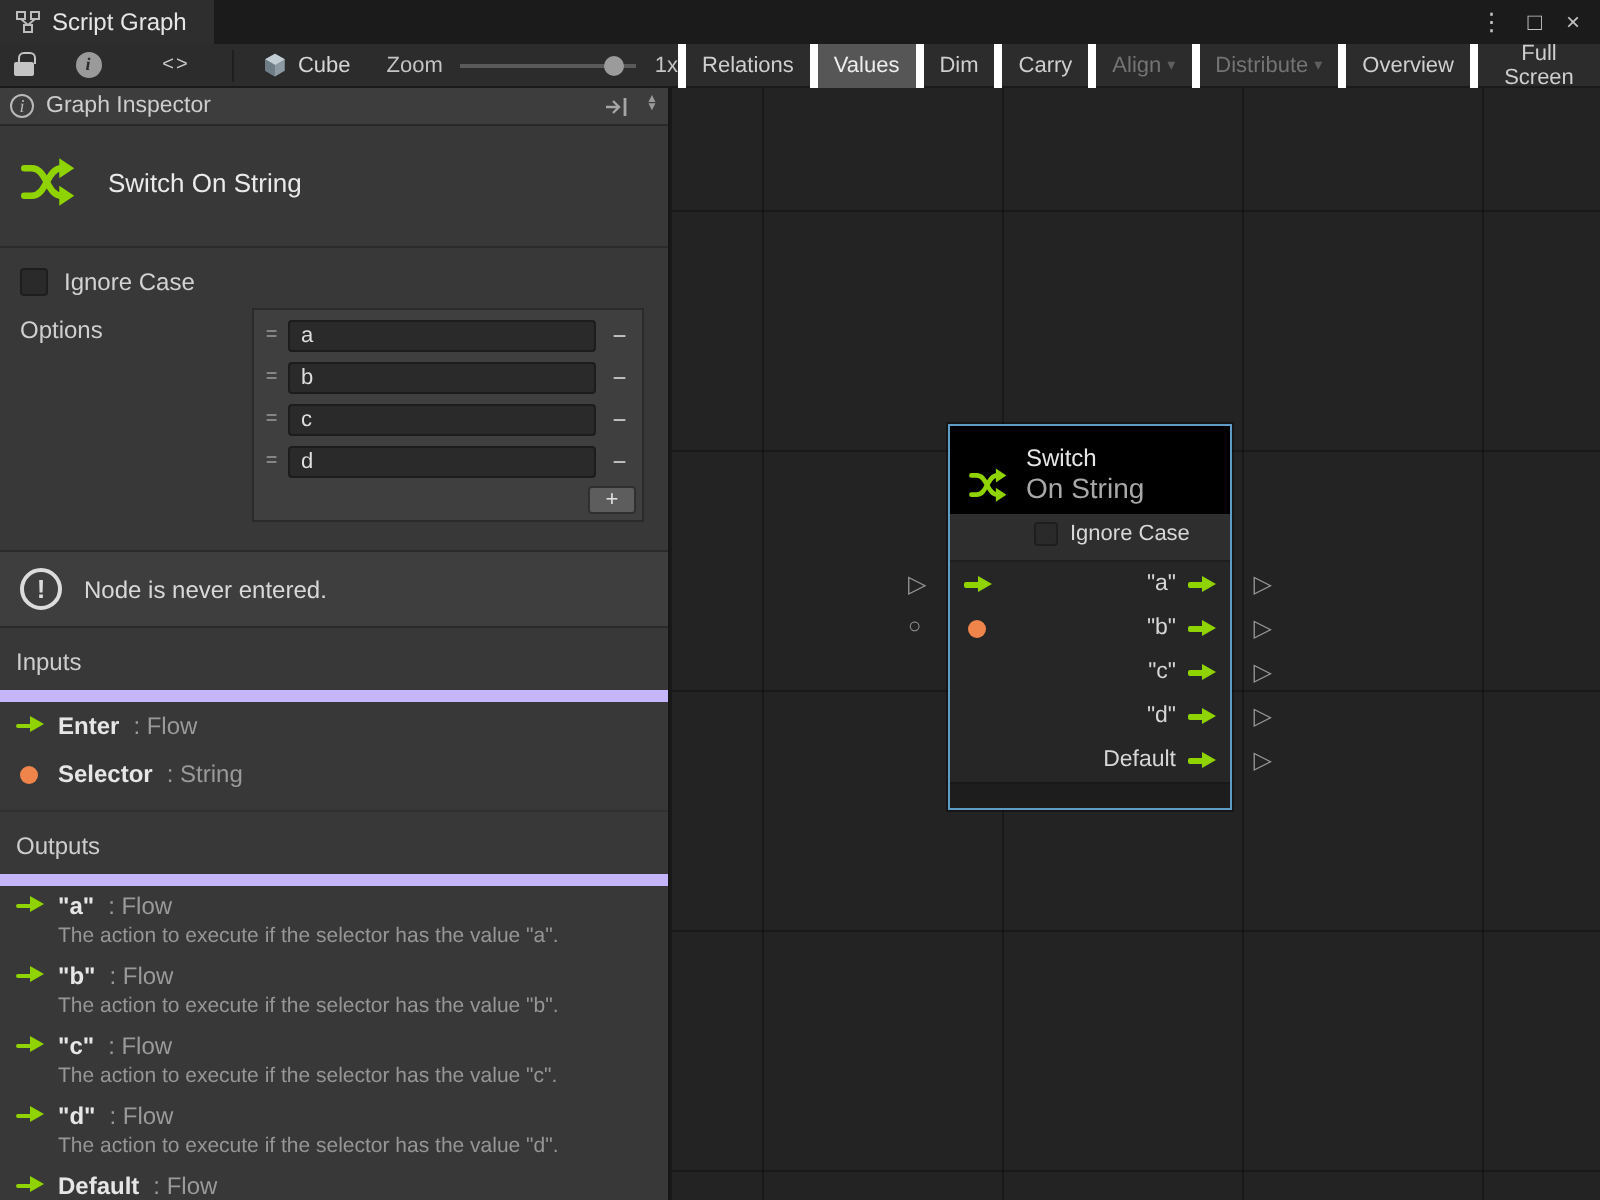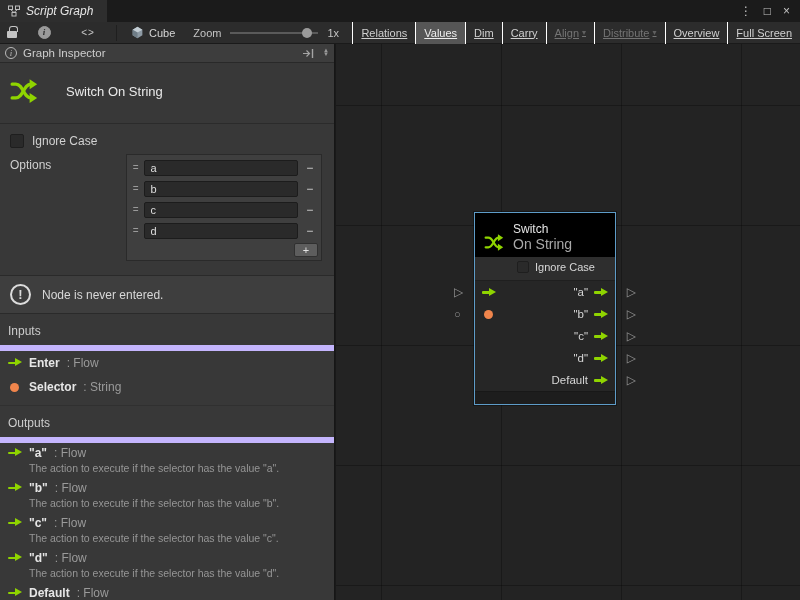--- a/index.html
+++ b/index.html
@@ -2,53 +2,53 @@
 <html><head>
 <meta charset="utf-8">
 <style>
   * { margin:0; padding:0; box-sizing:border-box; }
   html,body { width:800px; height:600px; overflow:hidden; }
   body { font-family:"Liberation Sans", sans-serif; background:#191919; color:#d2d2d2; font-size:12px; }
   .root { position:relative; width:800px; height:600px; background:#191919; }
 
   
   .titlebar { position:absolute; top:0; left:0; right:0; height:22px; background:#1b1b1b; display:flex; align-items:stretch; }
-  .tab { display:flex; align-items:center; gap:6px; padding:0 14px 0 8px; background:#2e2e2e; color:#e6e6e6; font-size:12px;font-style:italic; }
+  .tab { display:flex; align-items:center; gap:6px; padding:0 14px 0 8px; background:#2e2e2e; color:#e6e6e6; font-size:12px; }
   .win-controls { margin-left:auto; display:flex; align-items:center; gap:12px; padding-right:10px; color:#c2c2c2; font-size:12px; }
   .win-controls span { cursor:default; }
 
   
   .toolbar { position:absolute; top:22px; left:0; right:0; height:22px; background:#2c2c2c; border-bottom:1px solid #1a1a1a; display:flex; align-items:center; font-size:11px; color:#cfcfcf; }
   .tool-icon-btn { height:22px; min-width:24px; display:flex; align-items:center; justify-content:center; padding:0 4px; }
   .tool-icon-btn.gap { margin-left:8px; }
   .code-glyph { font-size:10px; letter-spacing:1px; color:#c8c8c8; }
   .vsep { width:1px; height:16px; background:#1f1f1f; margin:0 8px 0 16px; }
   .lock { width:10px; height:7px; background:#c4c4c4; border-radius:1px; position:relative; margin-top:4px; }
   .lock::before { content:""; position:absolute; top:-5px; left:1.5px; width:7px; height:5px; border:1.5px solid #c4c4c4; border-bottom:none; border-radius:3px 3px 0 0; }
   .circle-icon { width:13px; height:13px; border-radius:50%; border:1px solid #b9b9b9; color:#b9b9b9; display:flex; align-items:center; justify-content:center; font-size:9px; font-style:italic; font-family:"Liberation Serif", serif; line-height:1; }
   .circle-icon.dark { background:#9a9a9a; border-color:#9a9a9a; color:#2c2c2c; font-weight:bold; }
   .target-group { display:flex; align-items:center; gap:5px; padding:0 6px; color:#d6d6d6; }
   .zoom-group { display:flex; align-items:center; gap:9px; margin-left:12px; color:#c4c4c4; }
   .slider { position:relative; width:88px; height:14px; }
   .slider-track { position:absolute; left:0; right:0; top:6px; height:2px; background:#5a5a5a; }
   .slider-handle { position:absolute; top:2px; left:72px; width:10px; height:10px; border-radius:50%; background:#9b9b9b; }
   .tbtn-group { margin-left:auto; display:flex; align-items:stretch; height:22px; }
-  .tbtn { border:none; background:transparent; border-left:1px solid #ffffff; color:#cfcfcf; font-family:"Liberation Sans", sans-serif; font-size:11px; padding:0 8px; display:flex; align-items:center; gap:3px;text-decoration:underline; }
+  .tbtn { border:none; background:transparent; border-left:4px solid #ffffff; color:#cfcfcf; font-family:"Liberation Sans", sans-serif; font-size:11px; padding:0 8px; display:flex; align-items:center; gap:3px; }
   .tbtn.active { background:#565656; color:#eee; }
   .tbtn.disabled { color:#747474; }
   .caret { font-size:8px; color:#8a8a8a; }
   .tbtn.disabled .caret { color:#5f5f5f; }
 
   
   .inspector { position:absolute; top:44px; left:0; width:335px; bottom:0; background:#383838; border-right:1px solid #161616; display:flex; flex-direction:column; overflow:hidden; }
   .insp-header { flex:none; height:19px; background:#3d3d3d; border-bottom:1px solid #292929; display:flex; align-items:center; gap:6px; padding:0 5px; color:#cdcdcd; font-size:11.5px; }
   .insp-header .spacer { flex:1; }
   .spinner { display:flex; flex-direction:column; line-height:0.6; font-size:6px; color:#9a9a9a; padding-left:2px; }
   .insp-title { flex:none; display:flex; align-items:center; gap:14px; padding:13px 10px 17px 8px; border-bottom:1px solid #2b2b2b; }
-  .insp-title .label { font-size:13px; color:#eaeaea;margin-left:12px; }
+  .insp-title .label { font-size:13px; color:#eaeaea; }
   .row-inline { display:flex; align-items:center; gap:8px; padding:0 10px; }
   .ignore-row { margin-top:10px; height:18px; }
   .checkbox { width:14px; height:14px; flex:none; background:#2a2a2a; border:1px solid #1e1e1e; border-radius:2px; }
   .options-row { display:flex; align-items:flex-start; padding:6px 12px 0 10px; }
   .options-label { padding-top:4px; color:#cfcfcf; }
   .options-box { margin-left:auto; width:196px; background:#3f3f3f; border:1px solid #2a2a2a; padding:2px 2px 0 2px; }
   .opt-row { display:flex; align-items:center; height:21px; gap:2px; }
   .opt-handle { width:16px; text-align:center; color:#9a9a9a; font-size:10px; }
   .opt-input { flex:1; height:16px; background:#2a2a2a; border:1px solid #1c1c1c; border-radius:2px; color:#dedede; font-size:11px; padding:0 5px; font-family:"Liberation Sans", sans-serif; }
   .opt-minus { width:22px; text-align:center; color:#cfcfcf; font-size:12px; }

